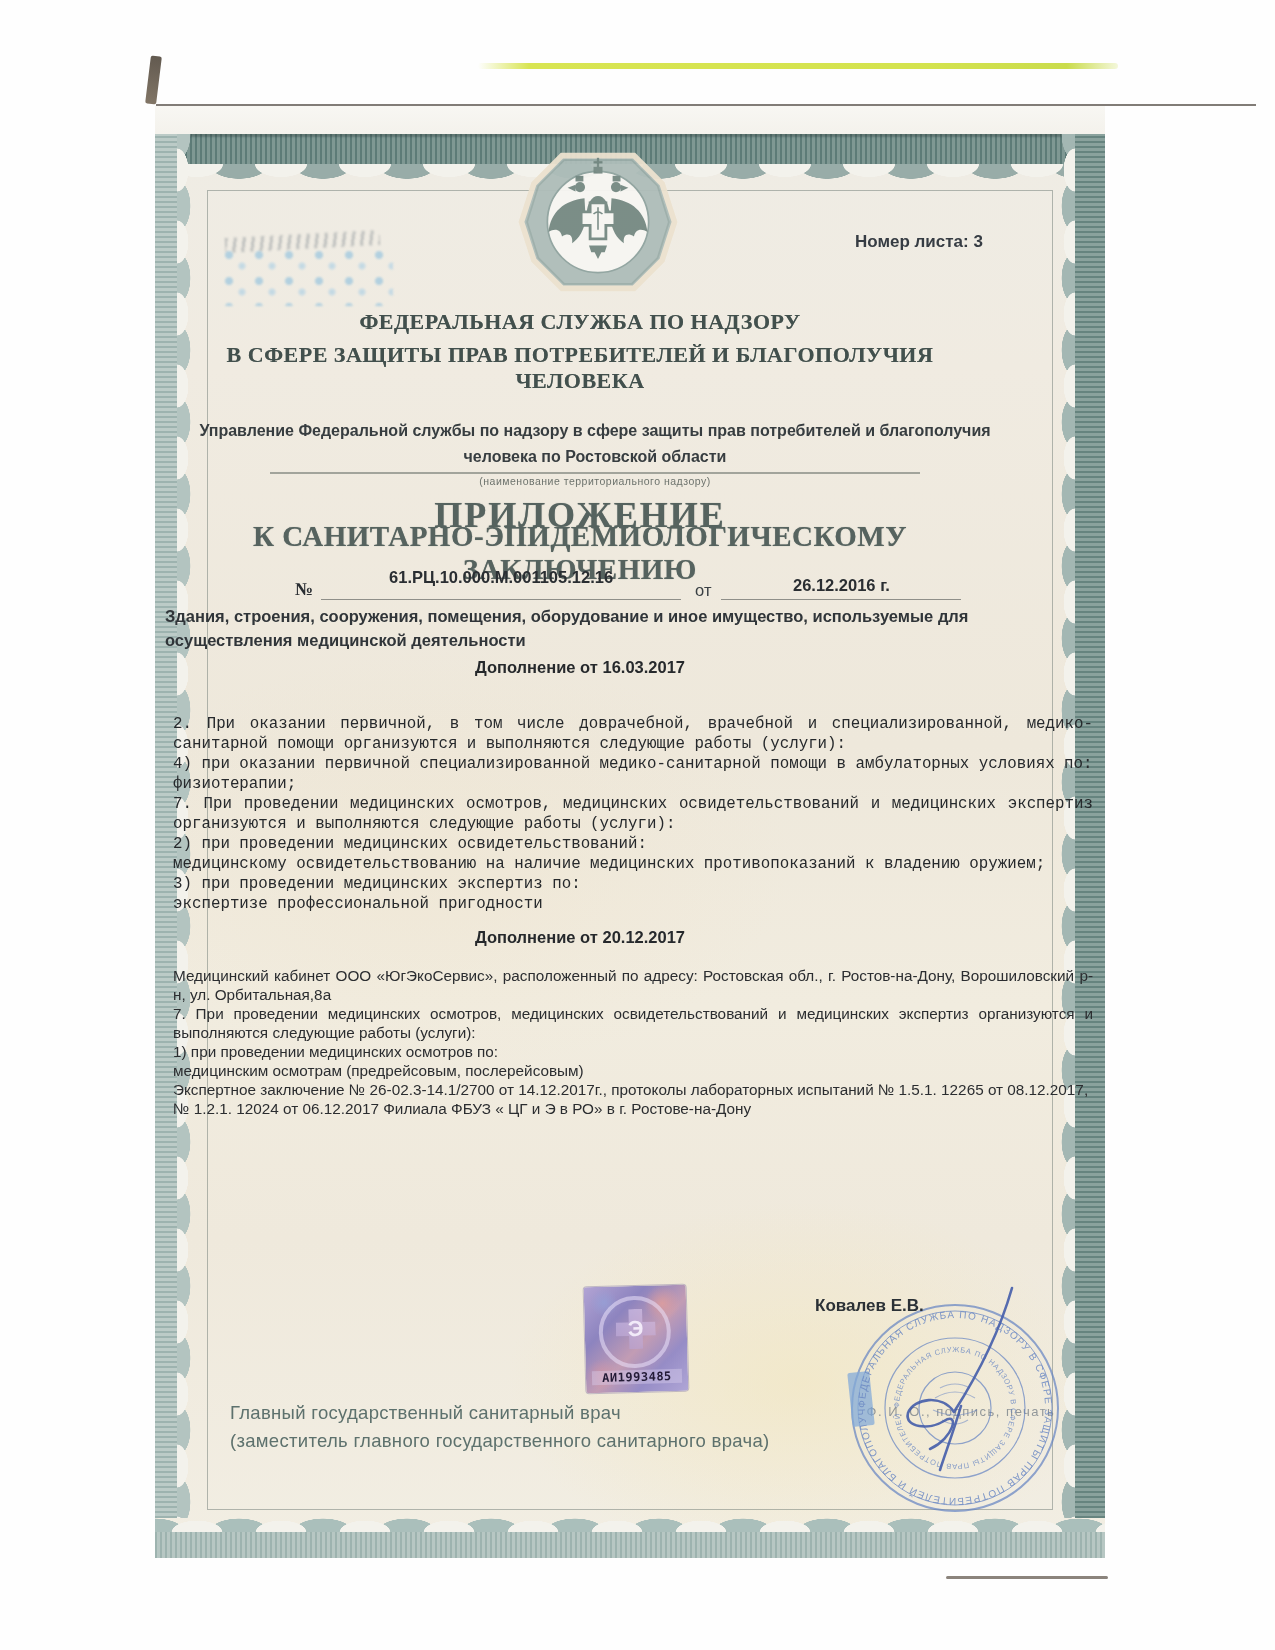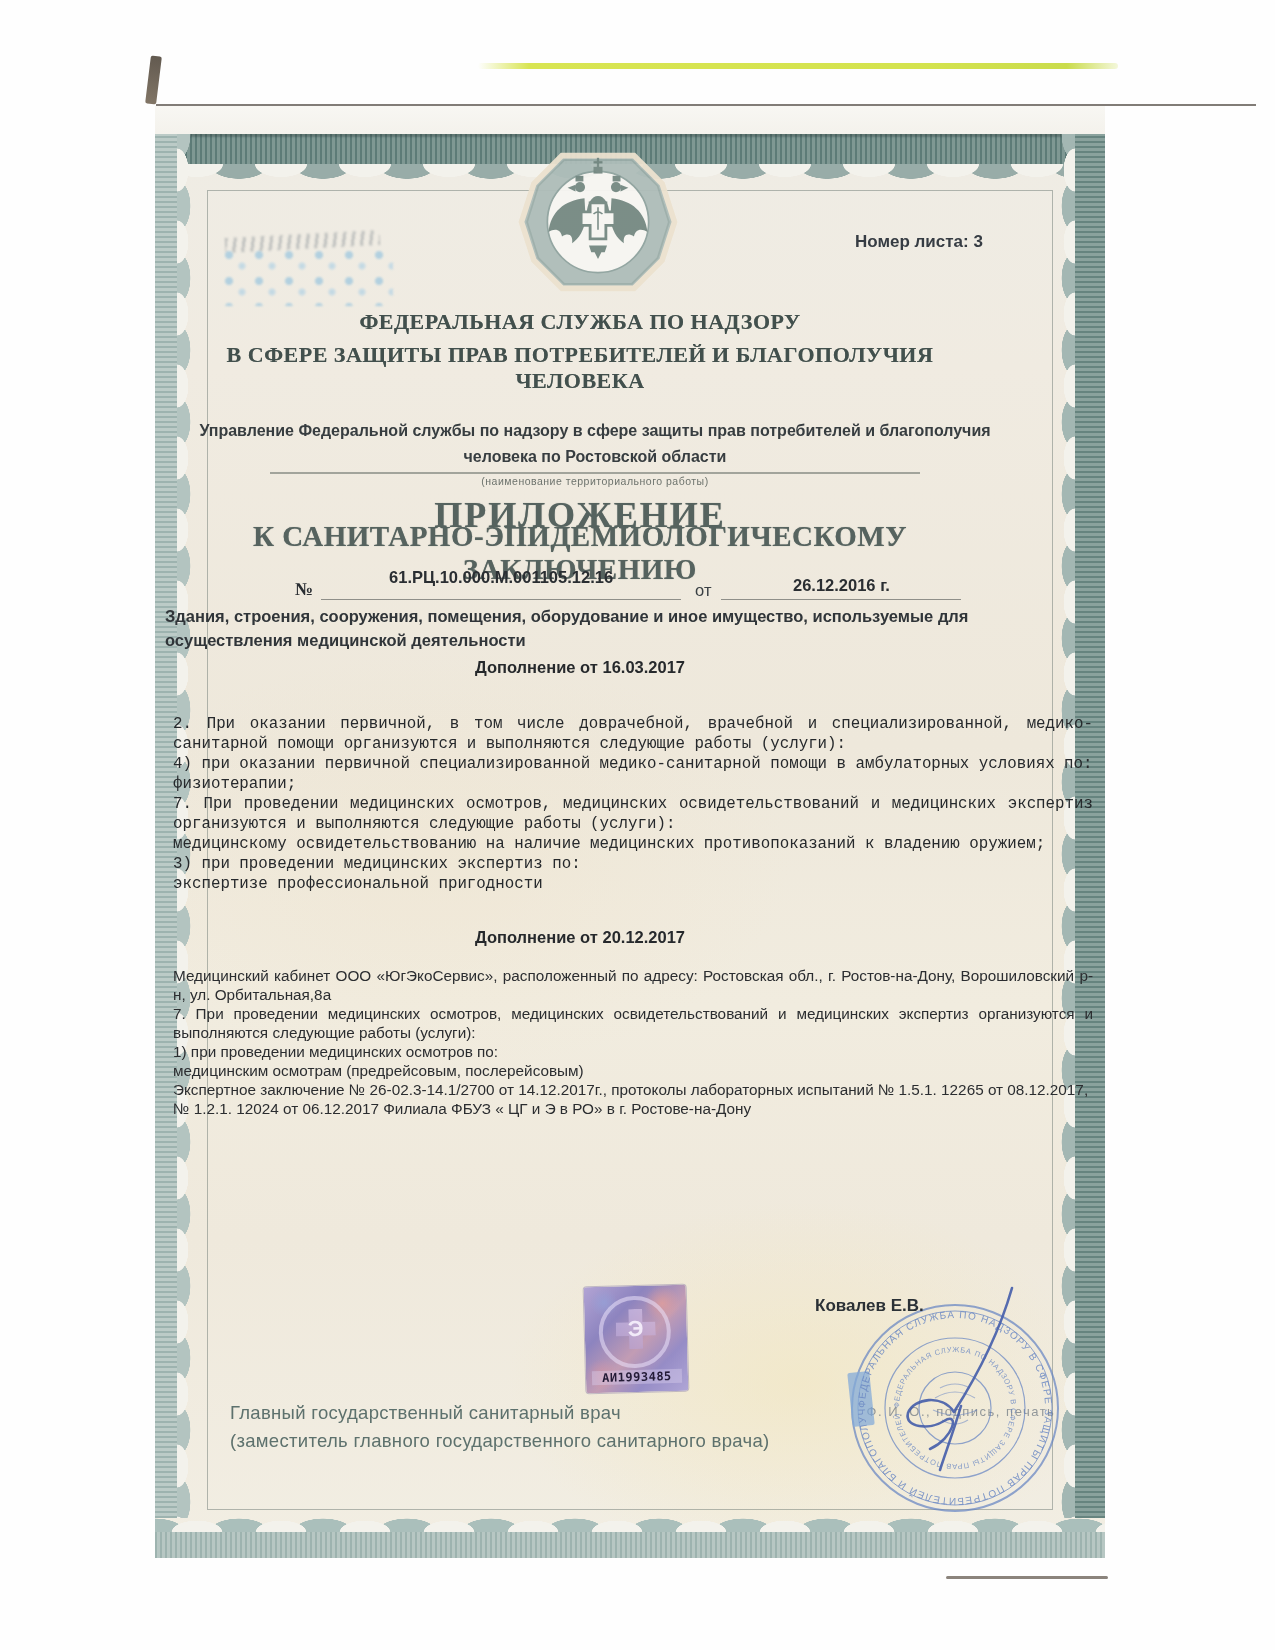--- a/index.html
+++ b/index.html
@@ -184,41 +184,42 @@
 
     <div class="sheetnum">Номер листа: 3</div>
 
     <div class="hdr1">ФЕДЕРАЛЬНАЯ СЛУЖБА ПО НАДЗОРУ</div>
     <div class="hdr2">В СФЕРЕ ЗАЩИТЫ ПРАВ ПОТРЕБИТЕЛЕЙ И БЛАГОПОЛУЧИЯ ЧЕЛОВЕКА</div>
 
     <div class="auth">
       <div class="auth1">Управление Федеральной службы по надзору в сфере защиты прав потребителей и благополучия</div>
       <div class="auth2">человека по Ростовской области</div>
       <div class="auth-rule"></div>
-      <div class="auth-cap">(наименование территориального работы)</div>
+      <div class="auth-cap">(наименование территориального надзору)</div>
     </div>
 
     <div class="title1">ПРИЛОЖЕНИЕ</div>
     <div class="title2">К САНИТАРНО-ЭПИДЕМИОЛОГИЧЕСКОМУ ЗАКЛЮЧЕНИЮ</div>
 
     <div class="numrow">
       <span class="no-lbl">№</span>
       <span class="no-val">61.РЦ.10.000.М.001105.12.16</span>
       <span class="ot-lbl">от</span>
       <span class="dt-val">26.12.2016 г.</span>
     </div>
 
     <div class="subject">Здания, строения, сооружения, помещения, оборудование и иное имущество, используемые для осуществления медицинской деятельности</div>
 
     <div class="h-dop dop1">Дополнение от 16.03.2017</div>
     <div class="para p1">
       <p class="just">2. При оказании первичной, в том числе доврачебной, врачебной и специализированной, медико-санитарной помощи организуются и выполняются следующие работы (услуги):</p>
       <p>4) при оказании первичной специализированной медико-санитарной помощи в амбулаторных условиях по:</p>
       <p>физиотерапии;</p>
       <p class="just">7. При проведении медицинских осмотров, медицинских освидетельствований и медицинских экспертиз организуются и выполняются следующие работы (услуги):</p>
+      <p>2) при проведении медицинских освидетельствований:</p>
       <p>медицинскому освидетельствованию на наличие медицинских противопоказаний к владению оружием;</p>
       <p>3) при проведении медицинских экспертиз по:</p>
       <p>экспертизе профессиональной пригодности</p>
     </div>
 
     <div class="h-dop dop2">Дополнение от 20.12.2017</div>
     <div class="para p2">
       <p class="just">Медицинский кабинет ООО «ЮгЭкоСервис», расположенный по адресу: Ростовская обл., г. Ростов-на-Дону, Ворошиловский р-н, ул. Орбитальная,8а</p>
       <p class="just">7. При проведении медицинских осмотров, медицинских освидетельствований и медицинских экспертиз организуются и выполняются следующие работы (услуги):</p>
       <p>1) при проведении медицинских осмотров по:</p>

